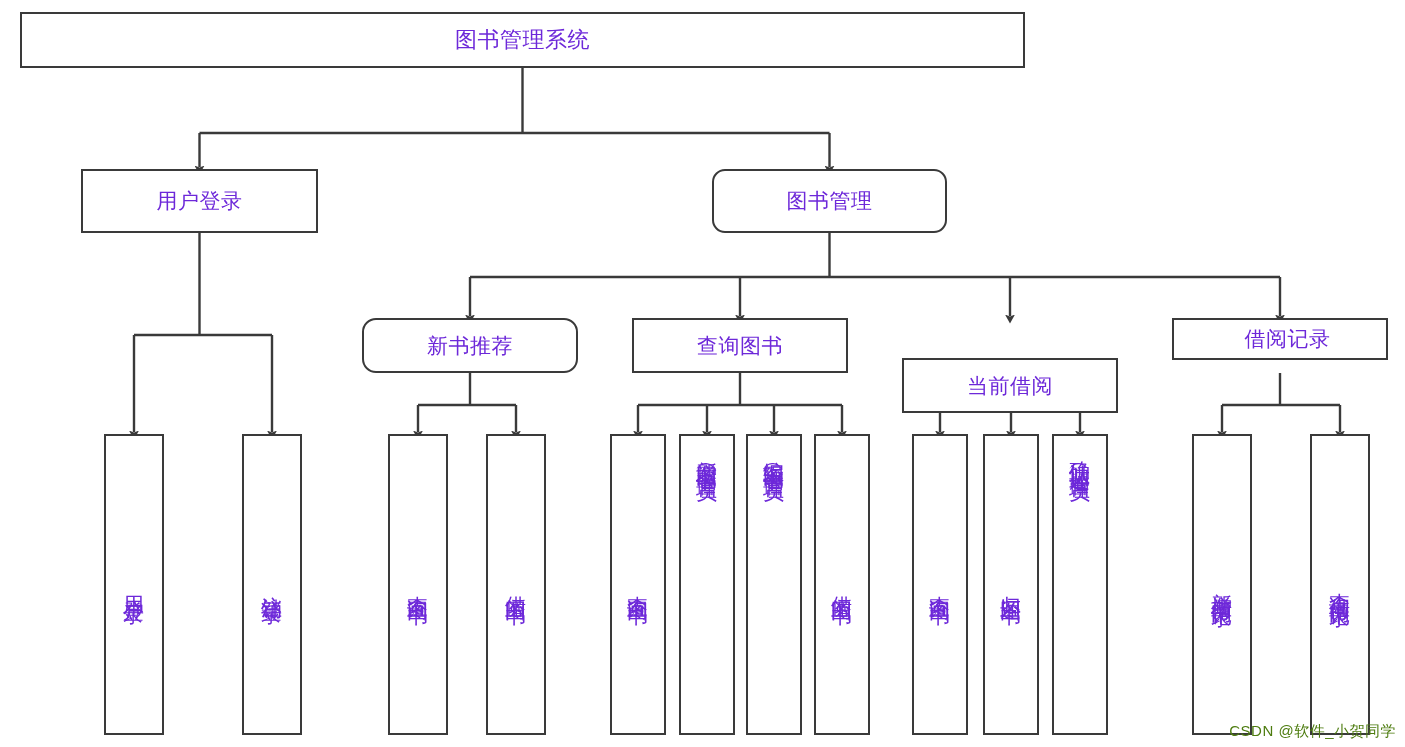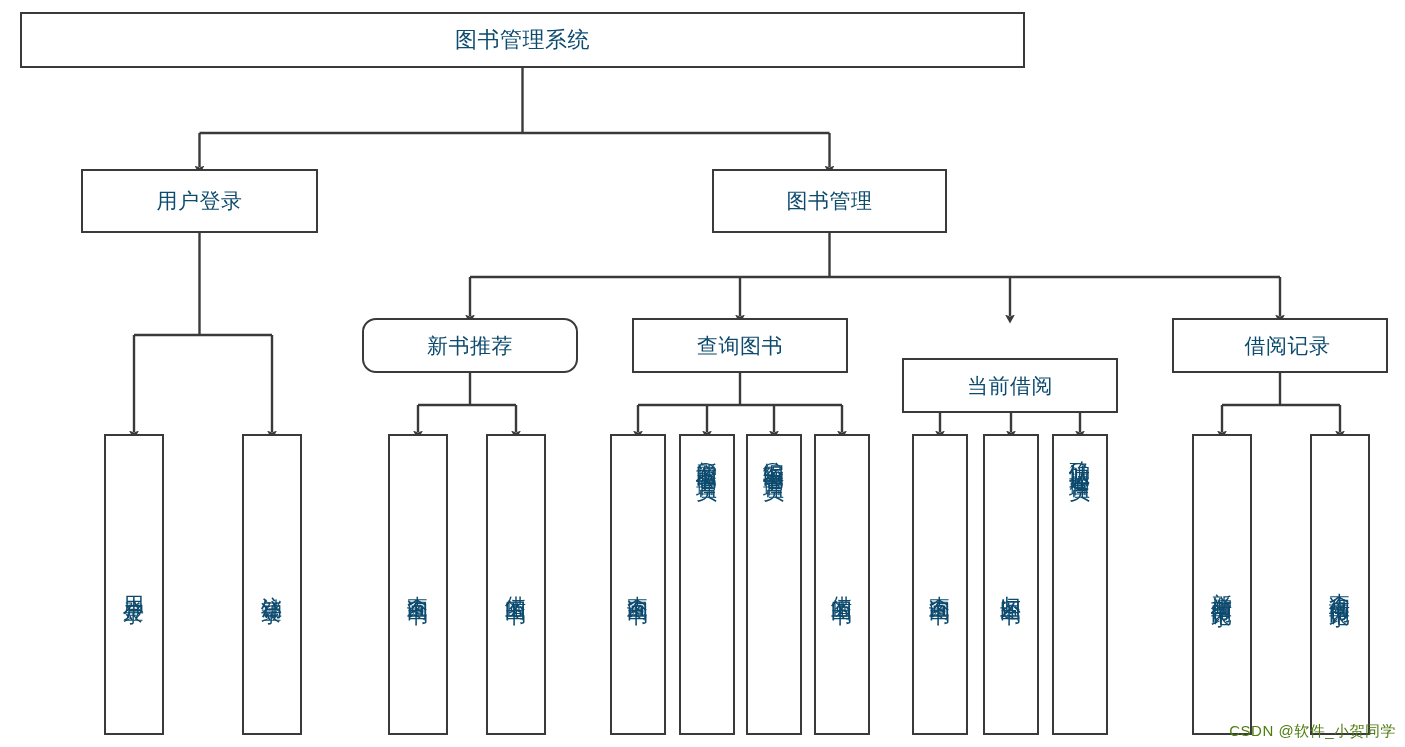--- a/index.html
+++ b/index.html
@@ -33,21 +33,21 @@
     border: 2px solid #3a3a3a;
     display: flex;
     align-items: center;
     justify-content: center;
     color: #1a1a1a;
   }
   .node-label {
     display: block;
     text-align: right;
     line-height: 1.22;
-    color: #0c4a6e;
+    color: #6d28d9;
     white-space: pre;
   }
   .node.horizontal .node-label {
     font-size: 21px;
     letter-spacing: 0.5px;
   }
   .node.root .node-label {
     font-size: 22px;
   }
   .node.vertical {
@@ -124,33 +124,33 @@
       </g>
   </svg>
 
   <div id="node-layer">
       <div class="node horizontal root" style="left: 20px; top: 12px; width: 1005px; height: 56px;">
         <span class="node-label">图书管理系统</span>
       </div>
       <div class="node horizontal" style="left: 81px; top: 169px; width: 237px; height: 64px;">
         <span class="node-label">用户登录</span>
       </div>
-      <div class="node horizontal" style="left: 712px; top: 169px; width: 235px; height: 64px;">
+      <div class="node horizontal" style="left: 712px; top: 169px; width: 235px; height: 64px; border-radius: 13px;">
         <span class="node-label">图书管理</span>
       </div>
       <div class="node horizontal" style="left: 362px; top: 318px; width: 216px; height: 55px; border-radius: 14px;">
         <span class="node-label">新书推荐</span>
       </div>
       <div class="node horizontal" style="left: 632px; top: 318px; width: 216px; height: 55px;">
         <span class="node-label">查询图书</span>
       </div>
       <div class="node horizontal" style="left: 902px; top: 318px; width: 216px; height: 55px; margin-top: 40px;">
         <span class="node-label">当前借阅</span>
       </div>
-      <div class="node horizontal" style="left: 1172px; top: 318px; width: 216px; height: 55px; padding-left: 15px;">
+      <div class="node horizontal" style="left: 1172px; top: 318px; width: 216px; height: 42px; padding-left: 15px;">
         <span class="node-label">借阅记录</span>
       </div>
       <div class="node vertical centered" style="left: 104px; top: 434px; width: 60px; height: 301px;">
         <span class="node-label">用户登录</span>
       </div>
       <div class="node vertical centered" style="left: 242px; top: 434px; width: 60px; height: 301px;">
         <span class="node-label">注销登录</span>
       </div>
       <div class="node vertical centered" style="left: 388px; top: 434px; width: 60px; height: 301px;">
         <span class="node-label">查询图书</span>

